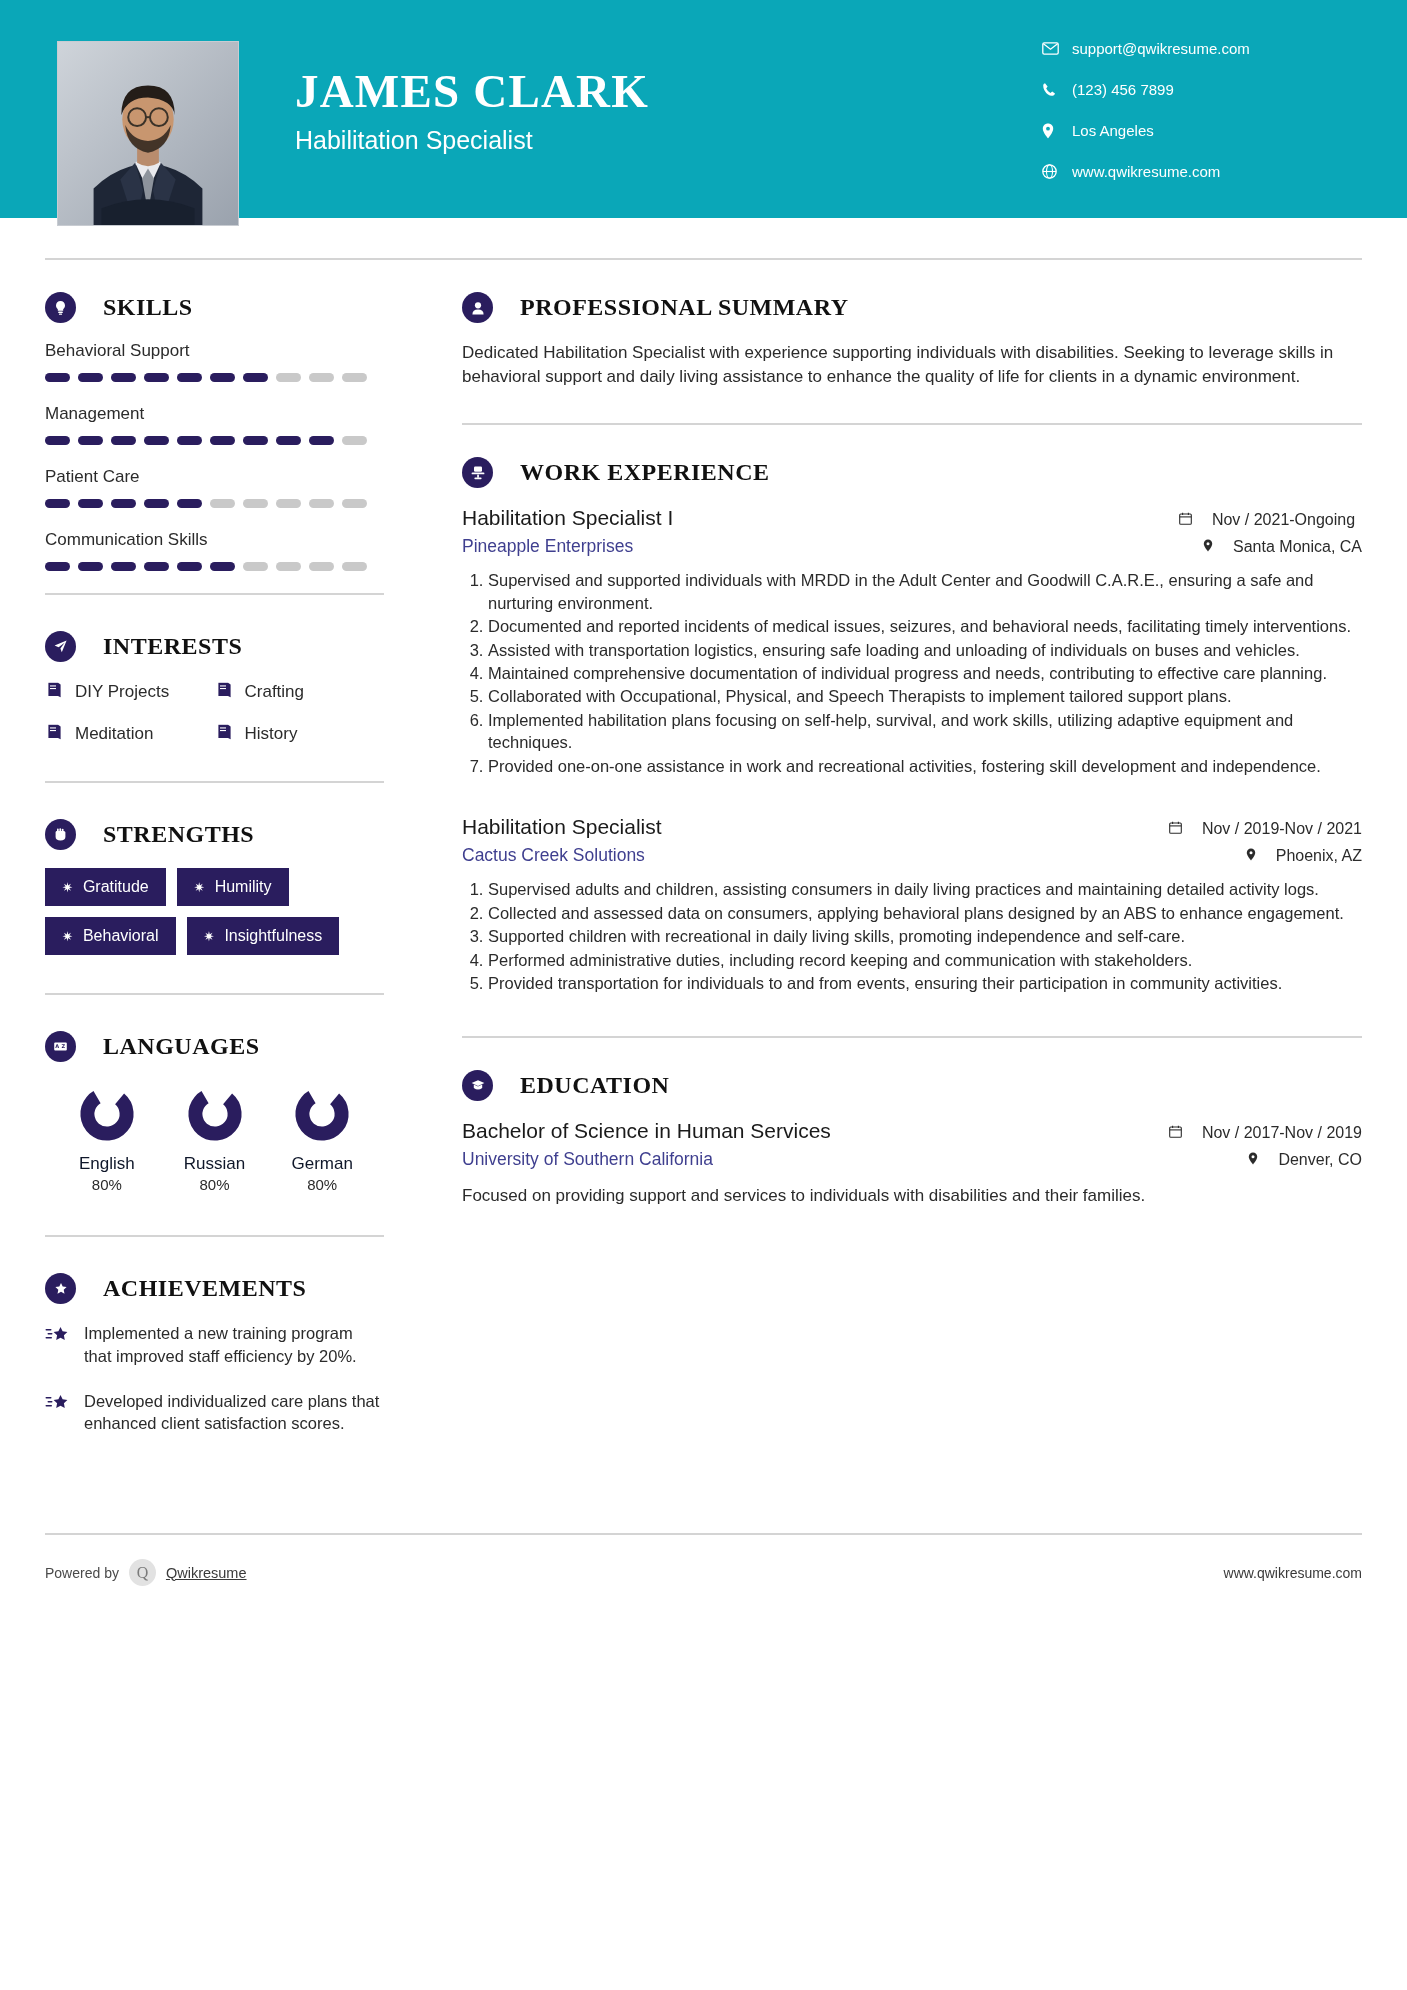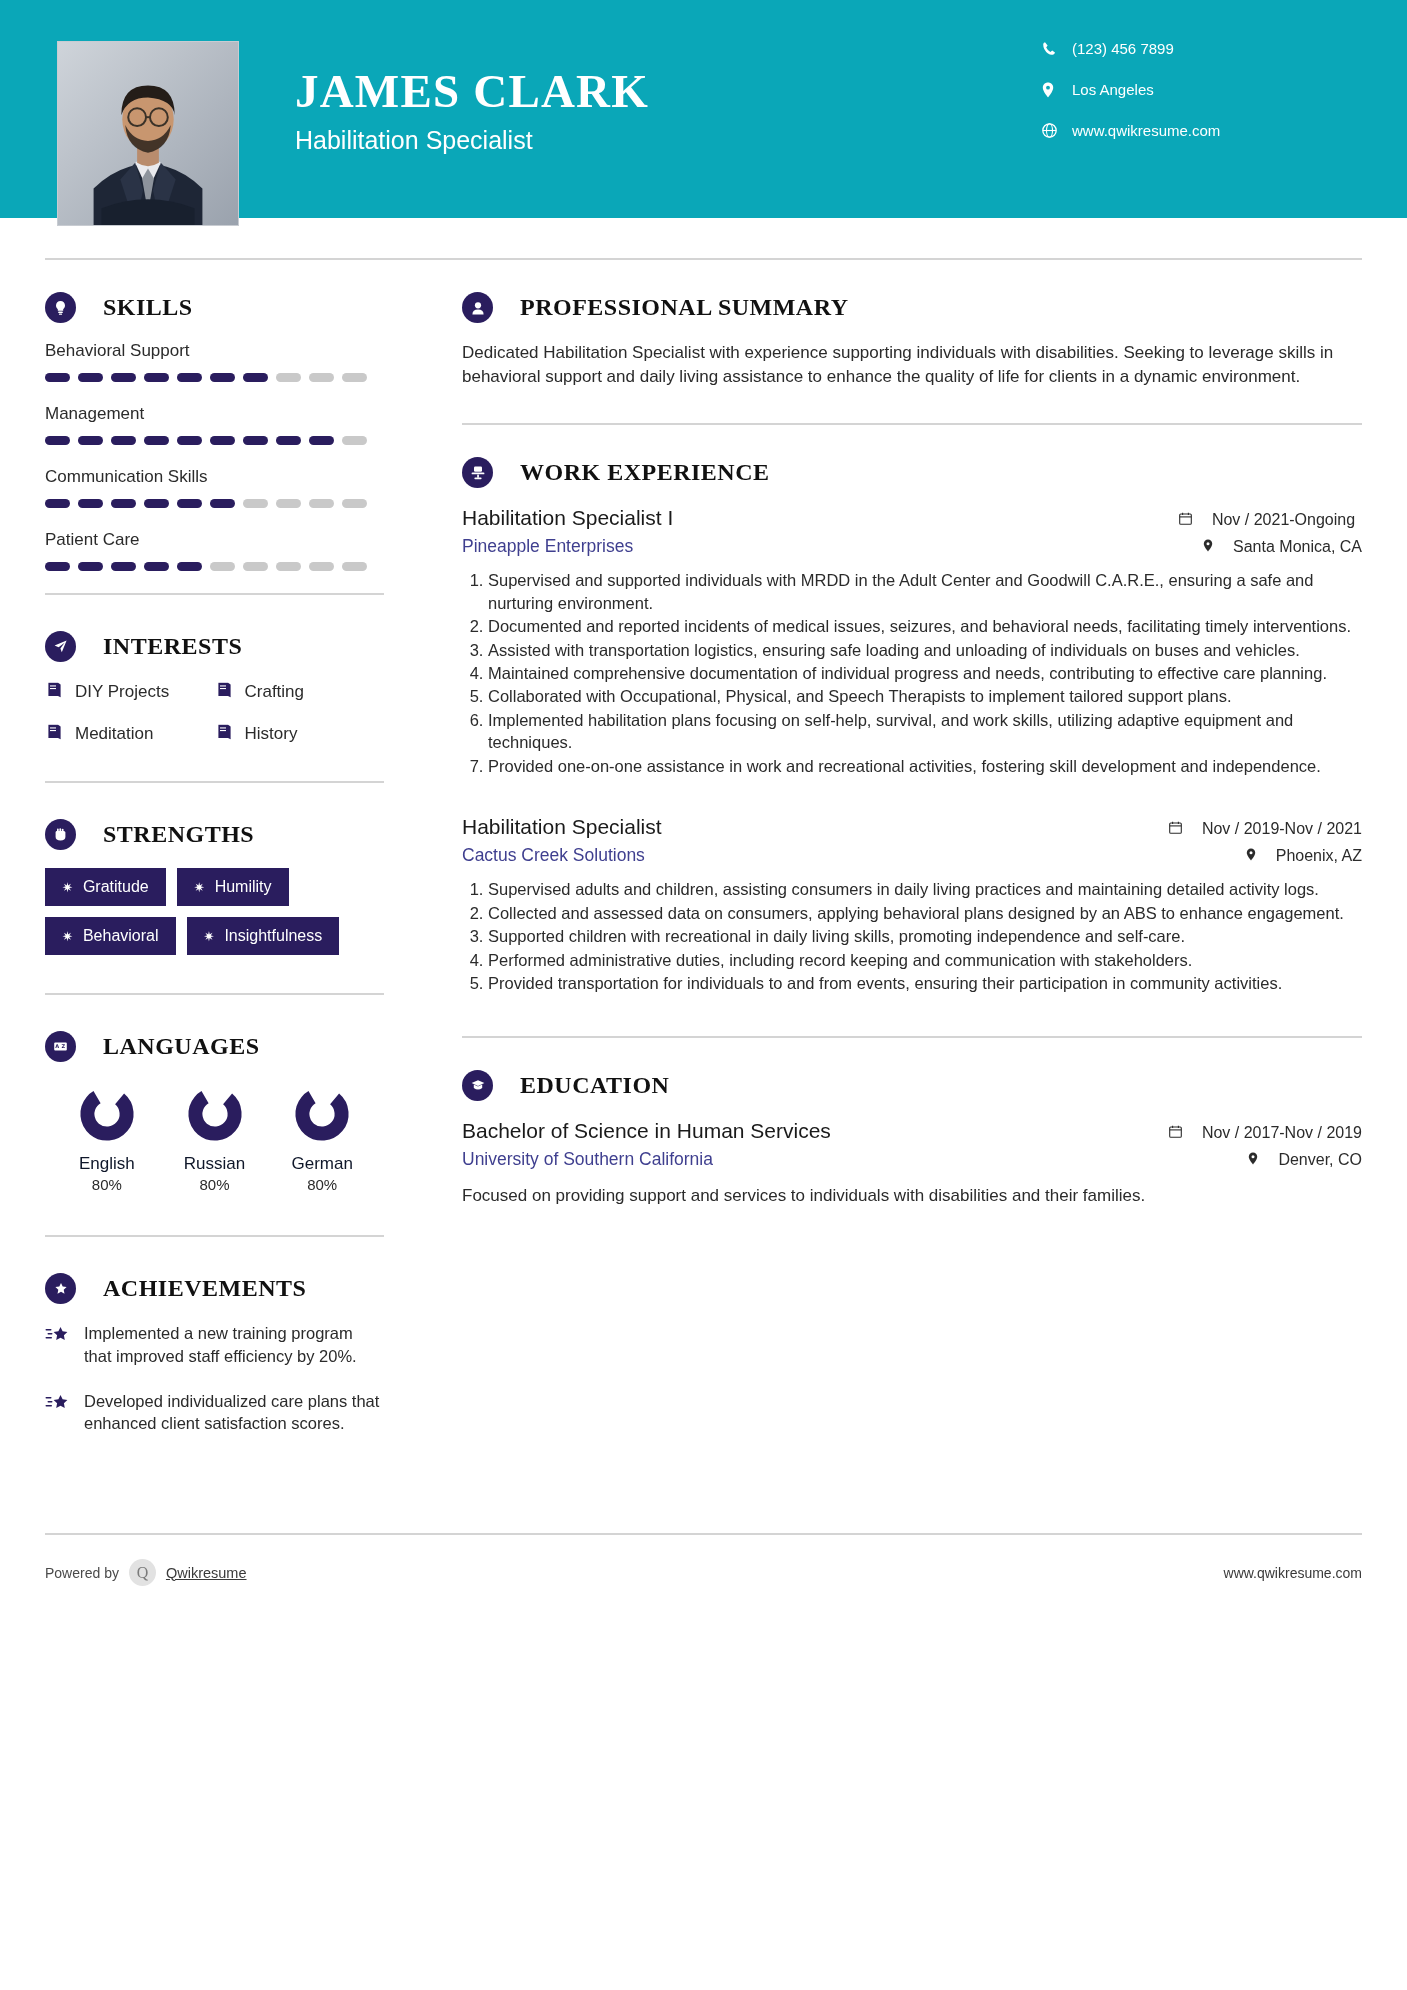--- a/index.html
+++ b/index.html
@@ -319,20 +319,29 @@
     </div>
 
     <div class="name-block">
       <div class="full-name">JAMES CLARK</div>
       <div class="job-title">Habilitation Specialist</div>
     </div>
 
     <div class="contact-list">
       <div class="contact-row">
         <span class="contact-ic">
+          <svg width="17" height="13" viewBox="0 0 17 13">
+              <rect x="0.8" y="0.8" width="15.4" height="11.4" rx="1.4" fill="none" stroke="#fff" stroke-width="1.3"></rect>
+              <path d="M1.4 1.8 L8.5 7.2 L15.6 1.8" fill="none" stroke="#fff" stroke-width="1.3"></path>
+            </svg>
+        </span>
+        <span>support@qwikresume.com</span>
+      </div>
+      <div class="contact-row">
+        <span class="contact-ic">
           <svg width="15" height="15" viewBox="0 0 15 15">
               <path d="M3 1.2 Q1.2 1.6 1.2 3.6 Q1.2 9 6 12.5 Q9 14.4 11.4 13.4 Q12.6 12.8 13 11.4 L10.2 9.6 L8.4 11 Q5.6 9.2 4.2 6.4 L5.6 4.6 Z" fill="#fff"></path>
             </svg>
         </span>
         <span>(123) 456 7899</span>
       </div>
       <div class="contact-row">
         <span class="contact-ic">
           <svg width="12" height="16" viewBox="0 0 12 16">
               <path d="M6 0.6 C3 0.6 0.8 2.8 0.8 5.8 C0.8 9.6 6 15.4 6 15.4 C6 15.4 11.2 9.6 11.2 5.8 C11.2 2.8 9 0.6 6 0.6 Z" fill="#fff"></path>
@@ -398,44 +407,44 @@
             <span class="seg on"></span>
             <span class="seg on"></span>
             <span class="seg on"></span>
             <span class="seg on"></span>
             <span class="seg on"></span>
             <span class="seg"></span>
           </div>
         </div>
 
         <div class="skill">
+          <div class="skill-name">Patient Care</div>
+          <div class="segbar">
+            <span class="seg on"></span>
+            <span class="seg on"></span>
+            <span class="seg on"></span>
+            <span class="seg on"></span>
+            <span class="seg on"></span>
+            <span class="seg"></span>
+            <span class="seg"></span>
+            <span class="seg"></span>
+            <span class="seg"></span>
+            <span class="seg"></span>
+          </div>
+        </div>
+
+        <div class="skill">
           <div class="skill-name">Communication Skills</div>
           <div class="segbar">
             <span class="seg on"></span>
             <span class="seg on"></span>
             <span class="seg on"></span>
             <span class="seg on"></span>
             <span class="seg on"></span>
             <span class="seg on"></span>
-            <span class="seg"></span>
-            <span class="seg"></span>
-            <span class="seg"></span>
-            <span class="seg"></span>
-          </div>
-        </div>
-
-        <div class="skill">
-          <div class="skill-name">Patient Care</div>
-          <div class="segbar">
-            <span class="seg on"></span>
-            <span class="seg on"></span>
-            <span class="seg on"></span>
-            <span class="seg on"></span>
-            <span class="seg on"></span>
-            <span class="seg"></span>
             <span class="seg"></span>
             <span class="seg"></span>
             <span class="seg"></span>
             <span class="seg"></span>
           </div>
         </div>
       </div>
 
       <div class="rule"></div>
 

